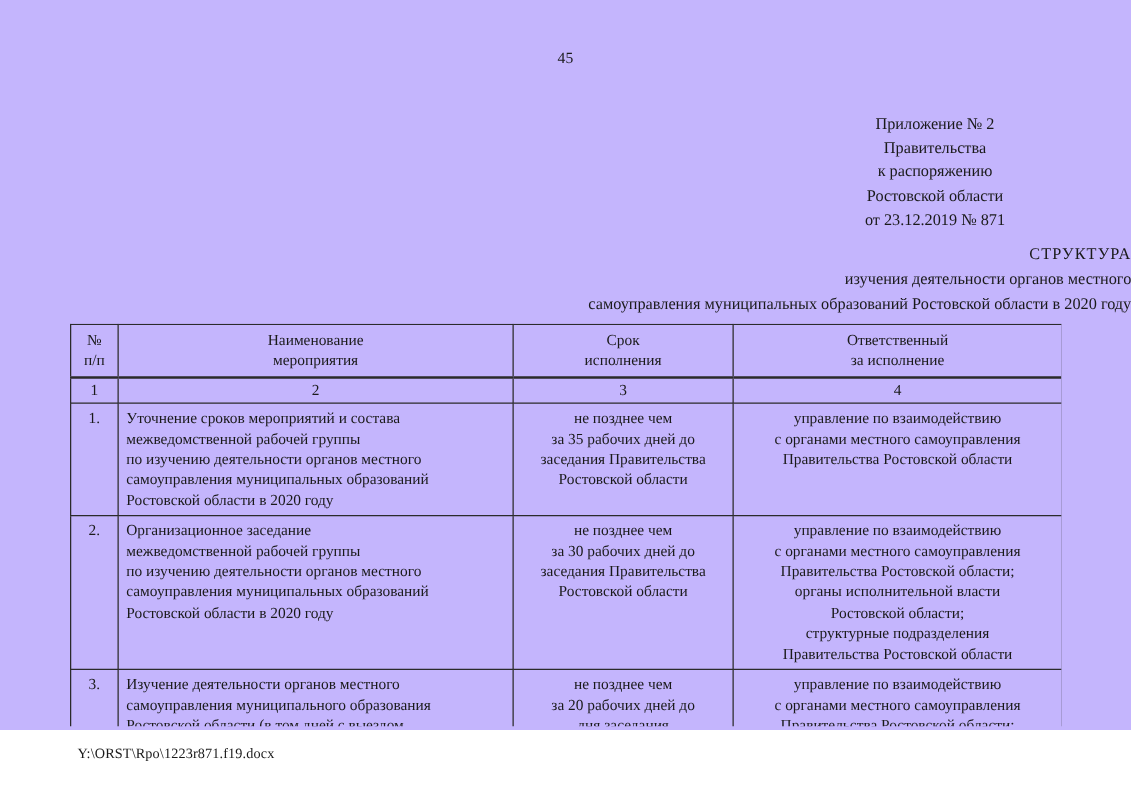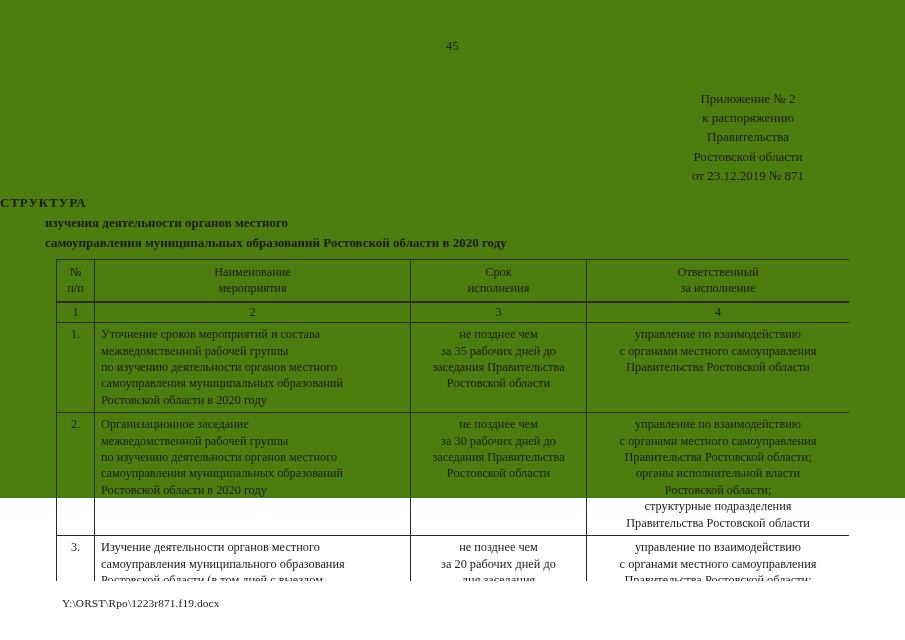--- a/index.html
+++ b/index.html
@@ -15,22 +15,22 @@
     overflow: hidden;
     font-family: "Liberation Serif", "DejaVu Serif", serif;
     color: #1a1a1a;
     -webkit-font-smoothing: antialiased;
   }
 
   .page {
     position: absolute;
     left: 0; top: 0;
     width: 905px;
-    height: 498px;
-    background: #4d7c0f;
+    height: 584px;
+    background: #c4b5fd;
   }
 
   
   .page-number {
     position: absolute;
     top: 38px;
     left: 0;
     width: 905px;
     text-align: center;
     font-size: 12.5px;
@@ -49,24 +49,23 @@
     line-height: 19.2px;
   }
   .approval-line { white-space: nowrap; }
 
   
   .title-block {
     position: absolute;
     top: 193px;
     left: 0;
     width: 905px;
-    text-align: left;
+    text-align: right;
     font-size: 13px;
     line-height: 20px;
-    font-weight: bold;
   }
   .title-main {
     letter-spacing: 0.9px;
   }
   .title-sub { white-space: nowrap; padding-left: 45px; }
 
   
   .table-wrap {
     position: absolute;
     left: 56px;
@@ -132,22 +131,22 @@
 </style>
 </head>
 <body>
 
 <div class="page">
 
   <div class="page-number">45</div>
 
   <div class="approval-block">
     <div class="approval-line">Приложение № 2</div>
+    <div class="approval-line">Правительства</div>
     <div class="approval-line">к распоряжению</div>
-    <div class="approval-line">Правительства</div>
     <div class="approval-line">Ростовской области</div>
     <div class="approval-line">от 23.12.2019 № 871</div>
   </div>
 
   <div class="title-block">
     <div class="title-main">СТРУКТУРА</div>
     <div class="title-sub">изучения деятельности органов местного</div>
     <div class="title-sub">самоуправления муниципальных образований Ростовской области в 2020 году</div>
   </div>
 

